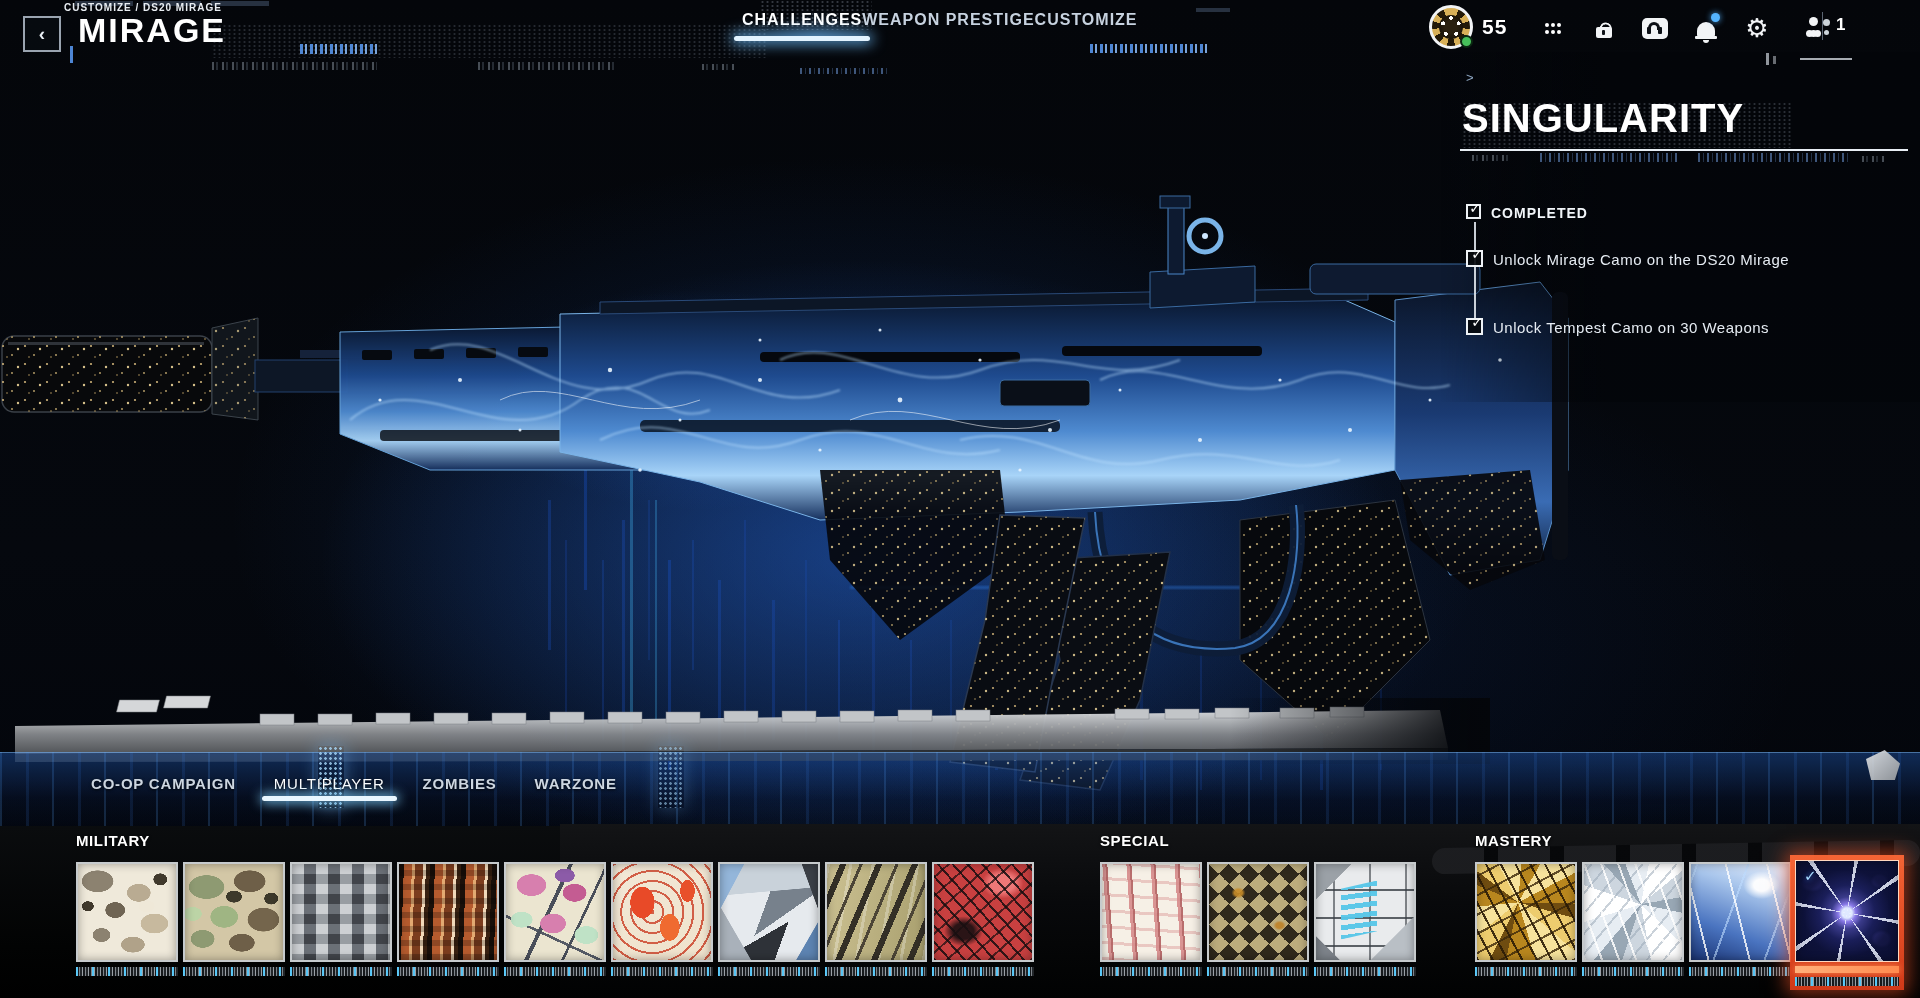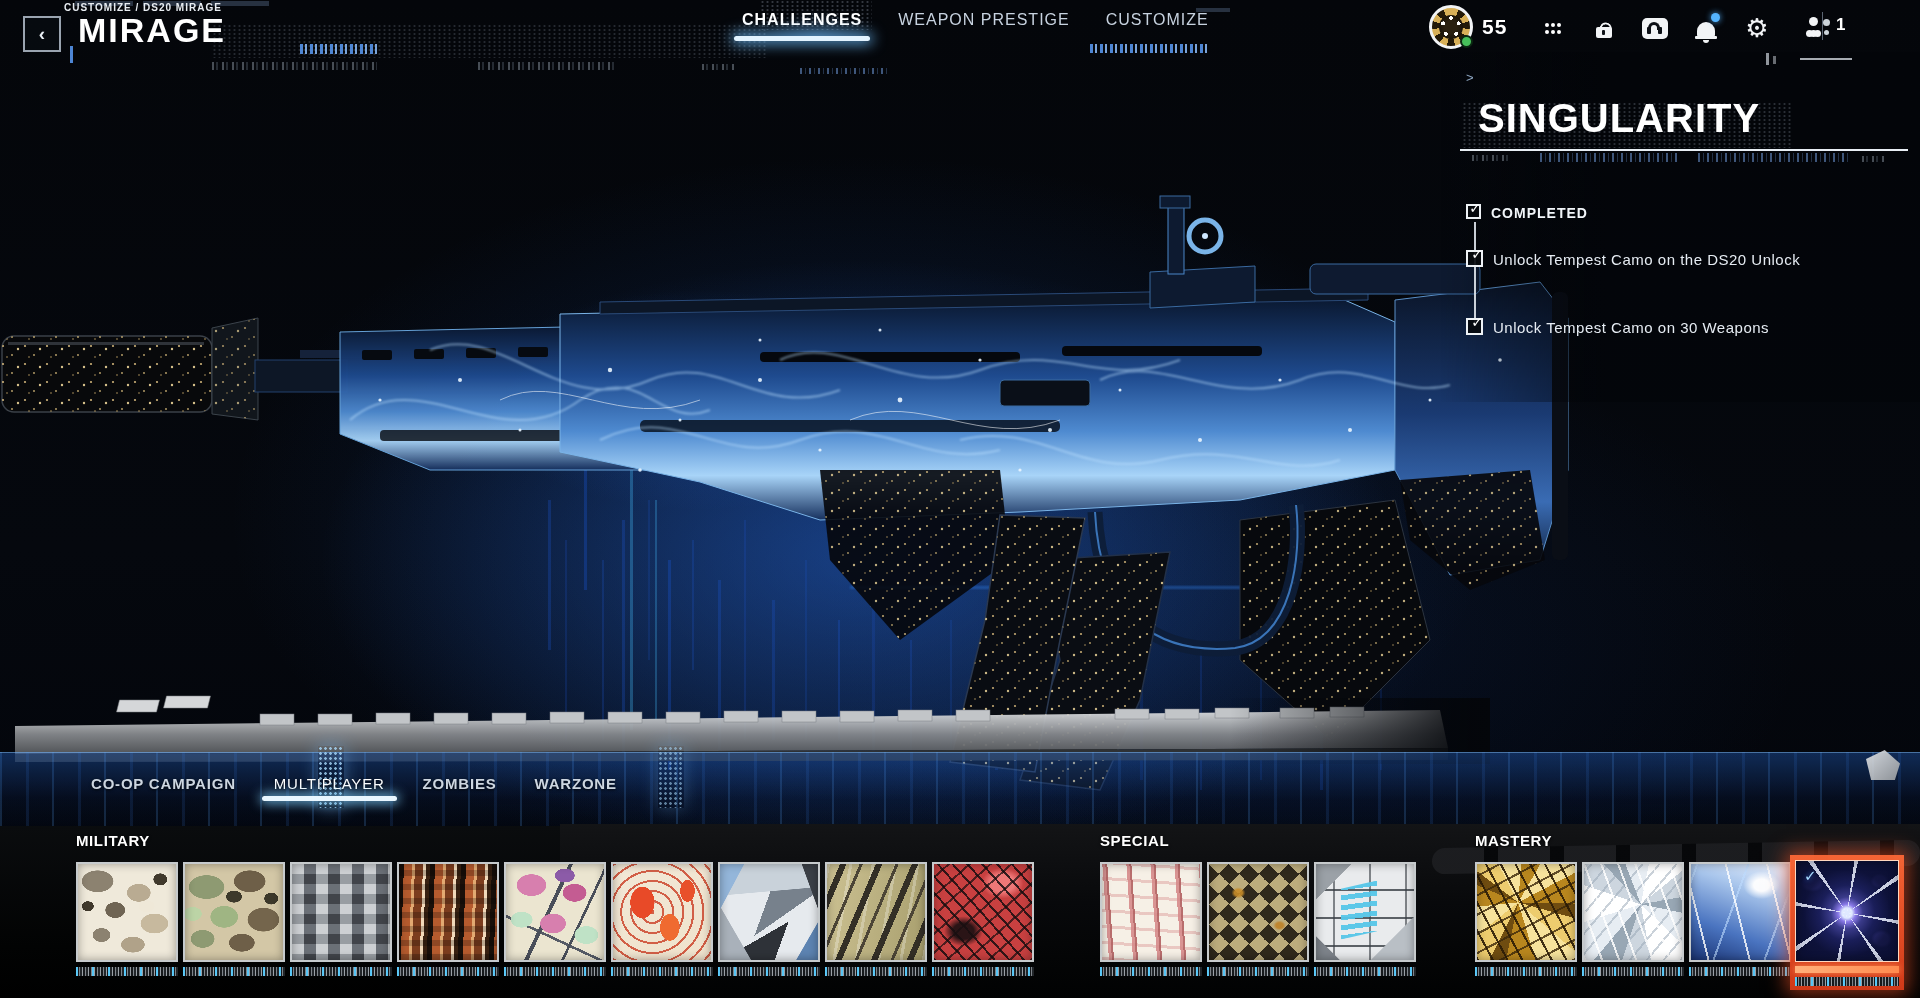--- a/index.html
+++ b/index.html
@@ -19,22 +19,22 @@
   .topbar{position:absolute;height:5px;background:#2e3a4a;opacity:.85;}
 
   
   .back-btn{left:23px;top:16px;width:34px;height:32px;border:2px solid #9aa4b0;background:rgba(10,14,20,.55);
     color:#e8eef4;font-size:19px;font-weight:700;display:flex;align-items:center;justify-content:center;cursor:pointer;}
   .breadcrumb{left:64px;top:2px;font-size:10px;font-weight:700;letter-spacing:1px;color:#e8edf2;white-space:nowrap;}
   .page-title{left:78px;top:11px;font-size:34px;font-weight:800;letter-spacing:2px;color:#ffffff;}
   .title-dots{left:212px;top:24px;width:555px;height:34px;opacity:.28;}
 
   
-  .top-tabs{left:742px;top:11px;display:flex;gap:36px;align-items:flex-start;}
-  .top-tab{position:relative;font-size:16px;font-weight:400;letter-spacing:1px;color:#c7d2df;white-space:nowrap;cursor:pointer;}
+  .top-tabs{left:742px;top:11px;display:flex;align-items:flex-start;}
+  .top-tab{position:relative;font-size:16px;font-weight:700;letter-spacing:1px;color:#c7d2df;white-space:nowrap;cursor:pointer;}
   .top-tab.active{color:#fff;font-weight:800;}
   .top-tab.active::after{content:"";position:absolute;left:-8px;right:-8px;bottom:-12px;height:5px;border-radius:3px;
     background:#e2f3ff;box-shadow:0 0 14px 3px rgba(110,192,255,.85);}
   .tab-glow{left:752px;top:0;width:130px;height:40px;background:radial-gradient(70px 40px at 50% 100%,rgba(120,190,255,.30),transparent 75%);}
   .tab-dots{left:760px;top:0;width:112px;height:30px;opacity:.4;}
 
   
   .emblem{left:1429px;top:5px;width:44px;height:44px;border-radius:50%;border:3px solid #f2f4f6;box-sizing:border-box;
     background:repeating-conic-gradient(#d8b058 0 24deg,#241a08 24deg 48deg);}
   .emblem::before{content:"";position:absolute;inset:7px;border-radius:50%;background:
@@ -71,21 +71,21 @@
   .hud-divider{left:1822px;top:12px;width:1px;height:28px;background:#5a6472;}
   .party-count{left:1836px;top:15px;font-size:17px;font-weight:700;color:#fff;}
 
   
   .panel-shade{left:1440px;top:52px;width:480px;height:350px;background:linear-gradient(90deg,transparent,rgba(2,4,8,.5) 35%);}
   .panel-topline{left:1800px;top:58px;width:52px;height:2px;background:#d0d6dc;opacity:.8;}
   .panel-tick1{left:1766px;top:53px;width:3px;height:12px;background:#cdd4dc;opacity:.7;}
   .panel-tick2{left:1773px;top:56px;width:3px;height:8px;background:#cdd4dc;opacity:.5;}
   .panel-caret{left:1466px;top:70px;font-size:13px;color:#8fa8c4;}
   .panel-dots{left:1462px;top:102px;width:330px;height:46px;opacity:.33;}
-  .panel-title{left:1462px;top:96px;font-size:40px;font-weight:800;letter-spacing:1px;color:#fff;margin-left:16px;}
+  .panel-title{left:1462px;top:96px;font-size:40px;font-weight:800;letter-spacing:1px;color:#fff;}
   .panel-underline{left:1460px;top:149px;width:448px;height:2px;background:#e8eef4;}
   .objective{position:absolute;display:flex;align-items:flex-start;gap:10px;}
   .checkbox{position:relative;flex:none;width:17px;height:17px;border:2px solid #eef2f6;background:rgba(6,10,14,.92);box-sizing:border-box;z-index:2;}
   .checkbox .chk{position:absolute;top:-6px;right:-2px;color:#fff;font-size:14px;font-weight:700;font-family:"DejaVu Sans",sans-serif;}
   .checkbox.small{width:15px;height:15px;}
   .obj-label{font-size:15px;letter-spacing:.5px;color:#e6ecf3;white-space:nowrap;padding-top:1px;}
   .obj-label.status{font-size:14px;font-weight:700;letter-spacing:1px;color:#f2f6fa;}
   .connector{left:1474px;top:222px;width:2px;height:100px;background:#dfe5ec;opacity:.9;z-index:1;}
 
   
@@ -526,21 +526,21 @@
   <div class="abs objective" style="left:1466px;top:204px;">
     <span class="checkbox small">
         <span class="chk">✓</span>
       </span>
     <span class="obj-label status">COMPLETED</span>
   </div>
   <div class="abs objective" style="left:1466px;top:250px;">
     <span class="checkbox">
         <span class="chk">✓</span>
       </span>
-    <span class="obj-label">Unlock Tempest Camo on the DS20 Unlock</span>
+    <span class="obj-label">Unlock Mirage Camo on the DS20 Mirage</span>
   </div>
   <div class="abs objective" style="left:1466px;top:318px;">
     <span class="checkbox">
         <span class="chk">✓</span>
       </span>
     <span class="obj-label">Unlock Tempest Camo on 30 Weapons</span>
   </div>
 
   <div class="abs mode-tabs">
     <div class="mode-tab">CO-OP CAMPAIGN</div>

